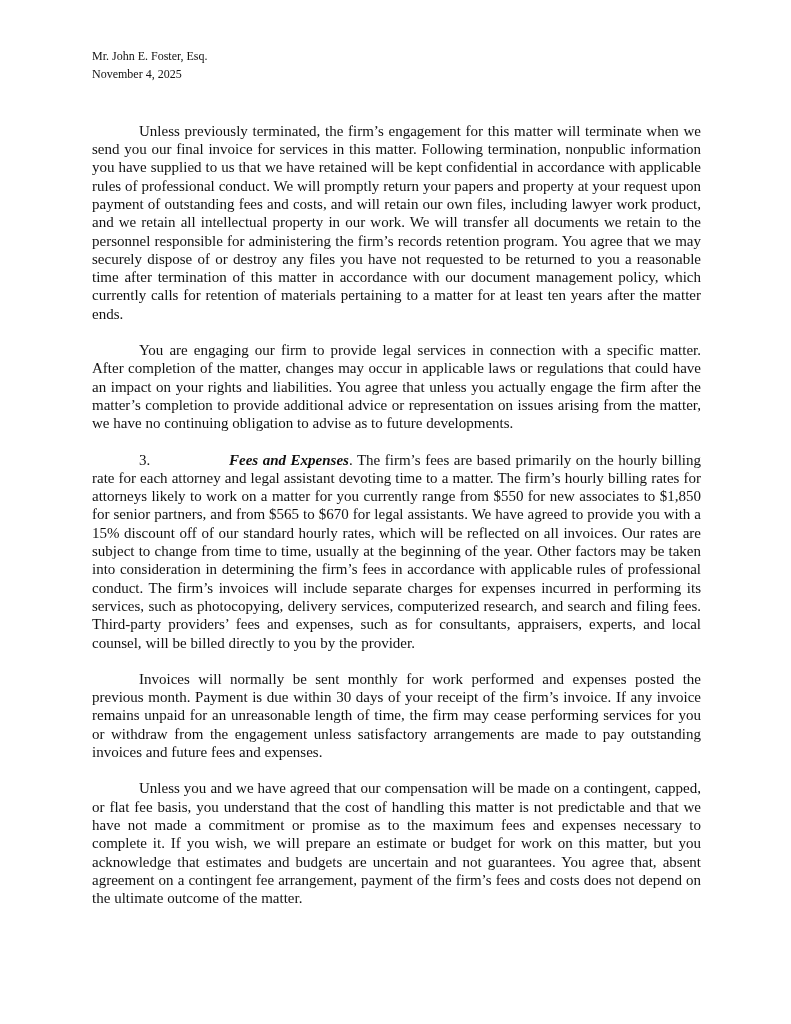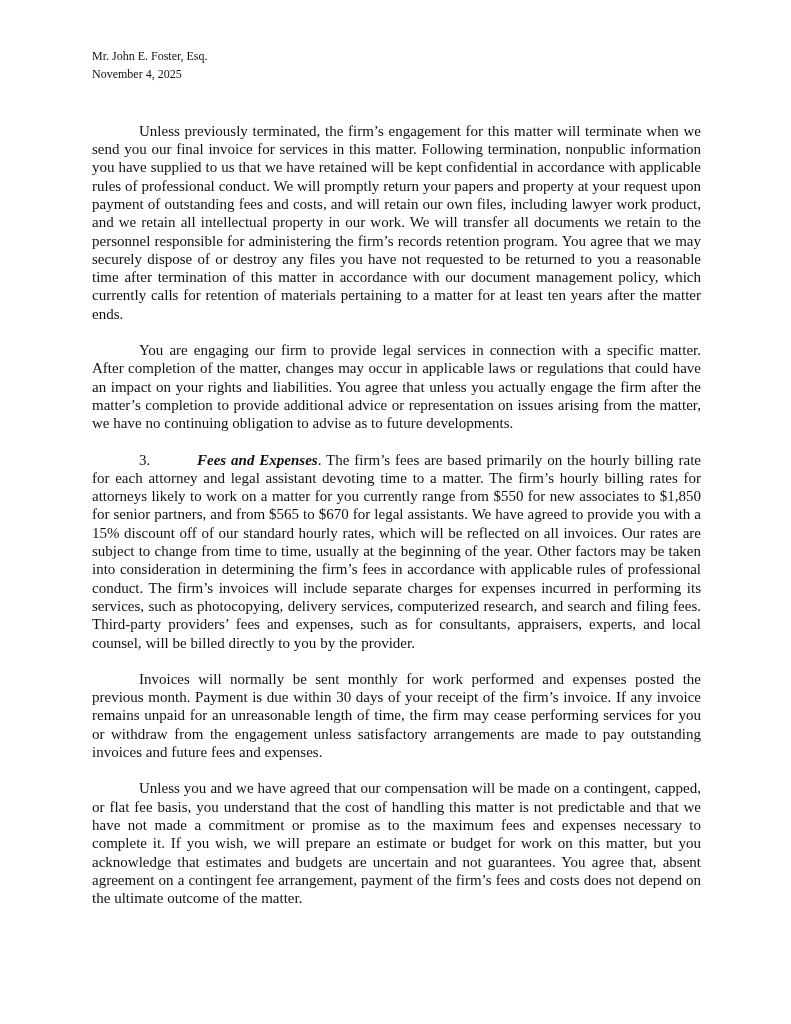--- a/index.html
+++ b/index.html
@@ -71,20 +71,21 @@
   }
 
   .item-number {
     display: inline-block;
     width: 58px;
   }
 
   .section-heading {
     font-weight: bold;
     font-style: italic;
+    margin-left: 32px;
   }
 </style>
 </head>
 <body>
 
 <div class="page">
 
   <div class="content">
 
     <div class="letter-header">

